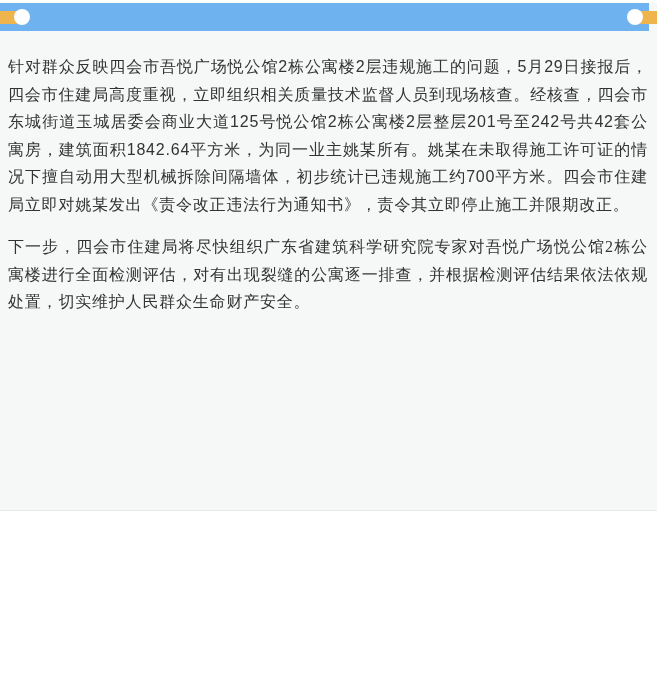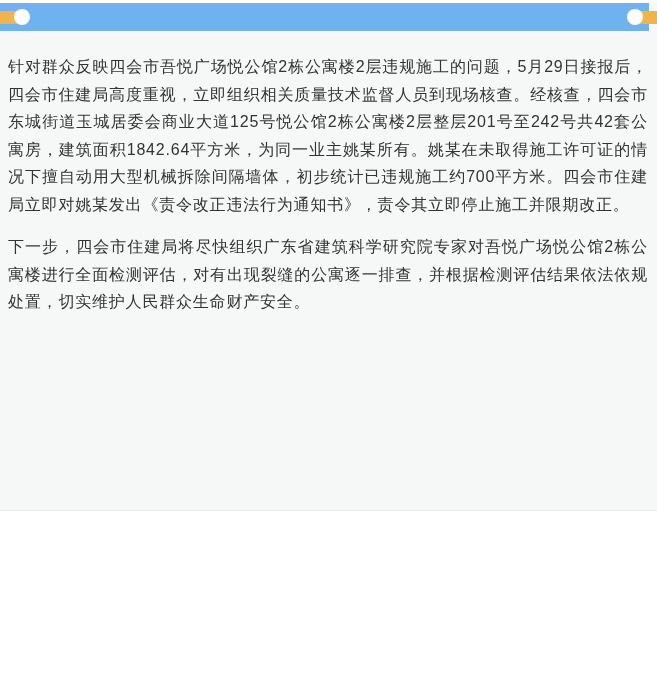--- a/index.html
+++ b/index.html
@@ -56,21 +56,21 @@
     color:var(--text);
     font-size:16px;
     line-height:27.5px;
     letter-spacing:0.8px;
   }
   .content p{
     margin:0 0 15px 0;
     text-align:justify;
     text-justify:inter-ideograph;
   }
-  .content p.para-last{margin-bottom:0;}
+  .content p.para-last{margin-bottom:0;font-family:Liberation Serif, serif;}
   .sig-block{
     position:absolute;
     left:24px;
     width:632px;
     text-align:center;
     color:var(--text);
     font-size:16px;
     letter-spacing:0.8px;
   }
   .sig-issuer{top:622px;}

